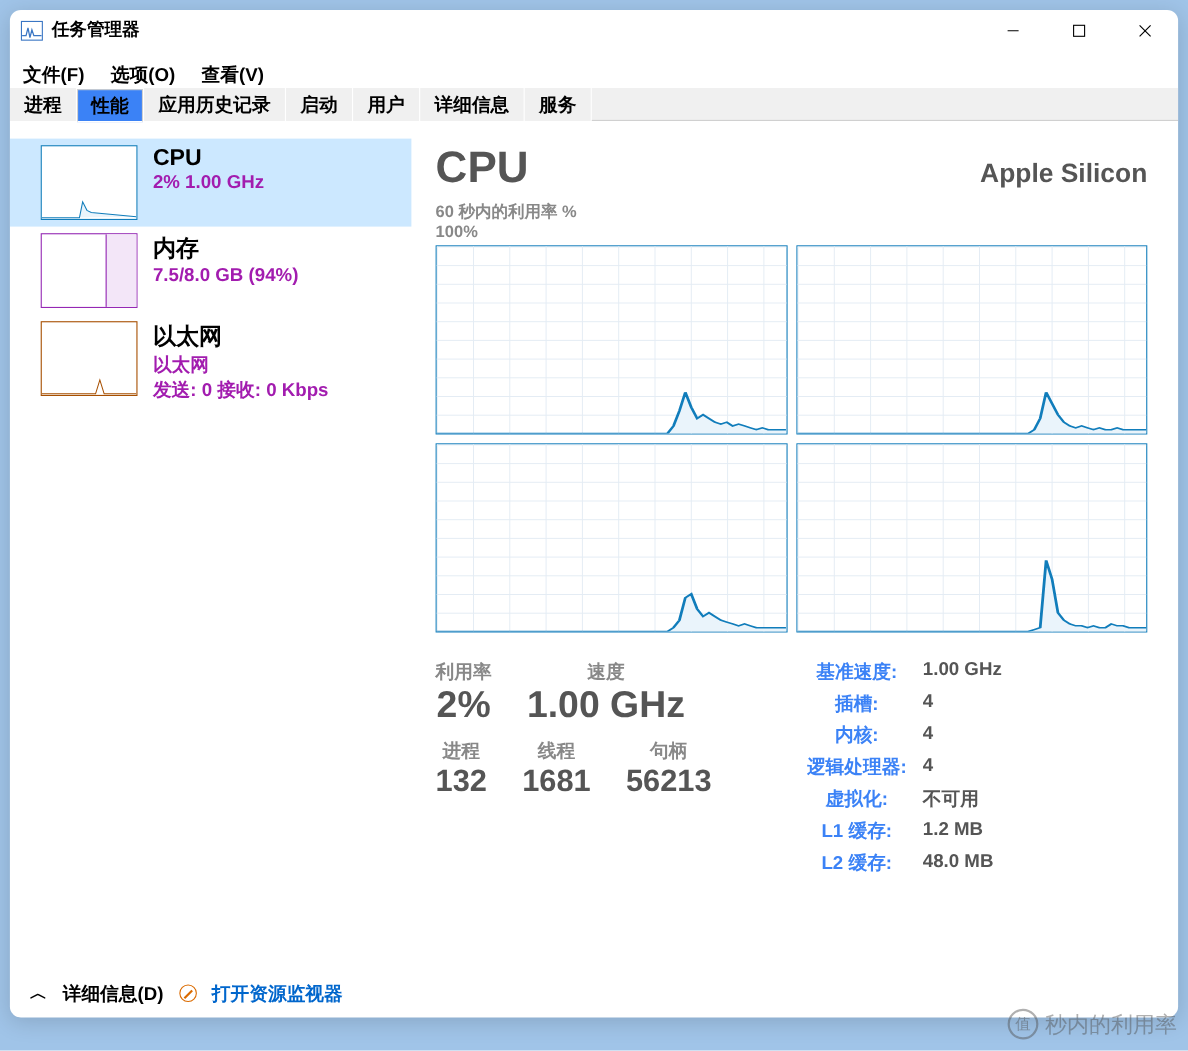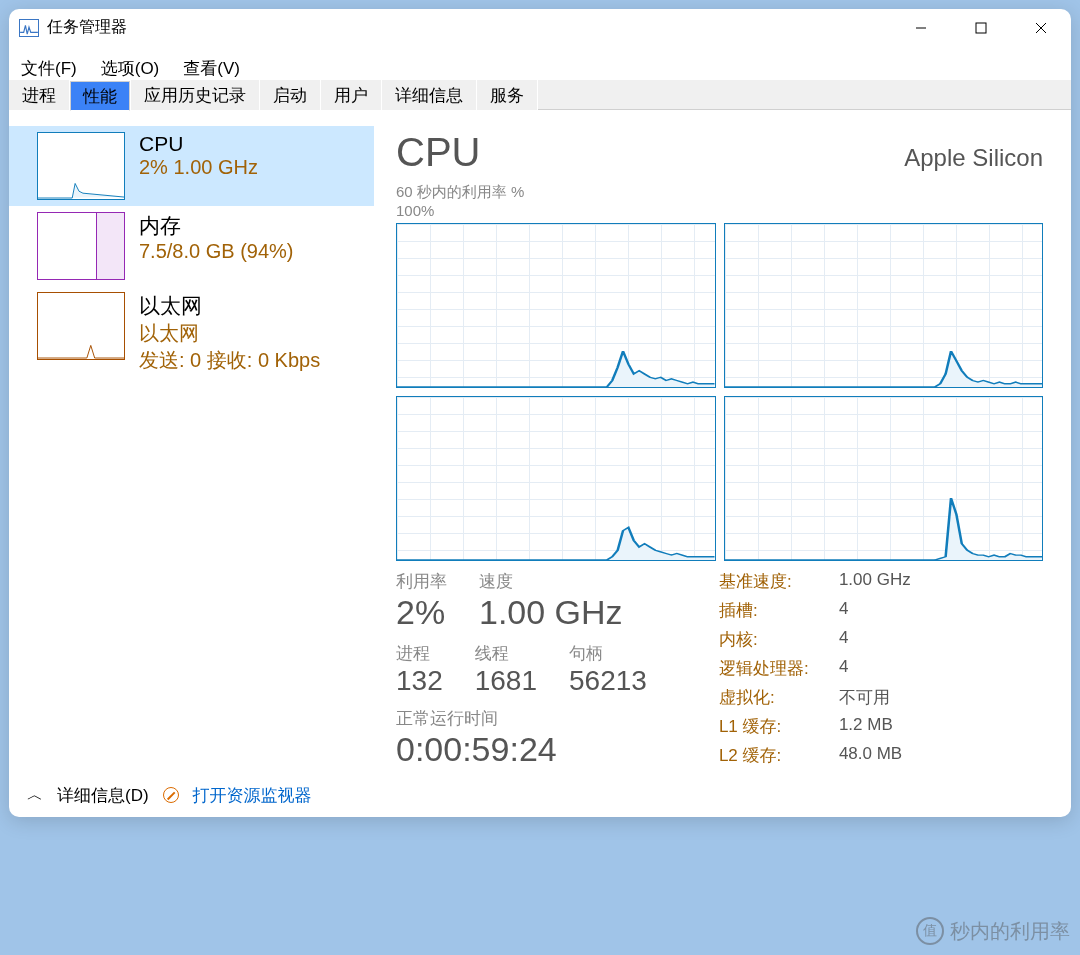--- a/index.html
+++ b/index.html
@@ -1,20 +1,20 @@
 <!DOCTYPE html>
 <html><head>
 <meta charset="utf-8">
 <style>
 * { margin: 0; padding: 0; box-sizing: border-box; font-family: "Segoe UI", "Microsoft YaHei", sans-serif; }
 body { width: 1080px; height: 955px; background: #a0c4e8; overflow: hidden; position: relative; }
 .watermark { position: absolute; right: 10px; bottom: 10px; color: rgba(80,80,80,0.45); font-size: 20px; display:flex; align-items:center; gap:6px;}
 .watermark .circ{width:28px;height:28px;border:2px solid rgba(80,80,80,0.45);border-radius:50%;display:flex;align-items:center;justify-content:center;font-size:14px;}
 
-.window { position: absolute; left: 9px; top: 9px; width: 1062px; height: 808px; background: #ffffff; border-radius: 10px; box-shadow: 0 4px 20px rgba(0,0,0,0.15); display: flex; flex-direction: column; overflow: hidden; }
+.window { position: absolute; left: 9px; top: 9px; width: 1062px; height: 916px; background: #ffffff; border-radius: 10px; box-shadow: 0 4px 20px rgba(0,0,0,0.15); display: flex; flex-direction: column; overflow: hidden; font-weight: bold; }
 
 .titlebar { height: 37px; display: flex; align-items: center; padding: 0 0 0 10px; }
 .titlebar .appicon { width: 20px; height: 18px; border: 1px solid #3a76c4; background: #ffffff; position: relative; margin-right: 8px; }
 .titlebar .appicon svg { width: 100%; height: 100%; }
 .titlebar .title { font-size: 16px; color: #000; }
 .winctrls { margin-left: auto; display: flex; height: 100%; }
 .winctrls .btn { width: 60px; display: flex; align-items: center; justify-content: center; color: #000; font-size: 14px; }
 .winctrls .btn svg { stroke: #000; stroke-width: 1; fill: none; }
 
 .menubar { height: 34px; display: flex; align-items: flex-end; padding: 0 12px; gap: 24px; font-size: 17px; }
@@ -31,42 +31,42 @@
 .side-item { display: flex; padding: 6px 12px 6px 28px; gap: 14px; align-items: flex-start; }
 .side-item.selected { background: #cce8ff; }
 .thumb { width: 88px; height: 68px; border: 1px solid; background: #fff; position: relative; flex-shrink: 0; }
 .thumb.cpu { border-color: #117dbb; }
 .thumb.mem { border-color: #9528b4; }
 .thumb.mem .fill { position:absolute; left:68%; top:0; right:0; bottom:0; background:#f3e6f8;border-left:1px solid #9528b4;}
 .thumb.disk { border-color: #4da60c; }
 .thumb.eth { border-color: #a74f01; }
 .thumb svg { position: absolute; left: 0; bottom: 0; width: 100%; height: 100%; }
 .side-text .t1 { font-size: 21px; color: #000; }
-.side-text .t2 { font-size: 20px; color: #a16207; }
+.side-text .t2 { font-size: 17px; color: #a21caf; }
 
 .main { flex: 1; padding: 18px 28px 0 22px; display: flex; flex-direction: column; min-width: 0; }
 .heading { display: flex; justify-content: space-between; align-items: baseline; }
 .heading .h1 { font-size: 40px; color: #555; }
 .heading .h2 { font-size: 24px; color: #555; }
 .chart-label { display: flex; justify-content: space-between; font-size: 15px; color: #888; margin-top: 8px; flex-direction: column; }
 .chartgrid { display: grid; grid-template-columns: 1fr 1fr; grid-template-rows: 1fr 1fr; gap: 8px; height: 352px; margin-top: 4px; }
 .chartcell { border: 1px solid #117dbb; position: relative; background: #fff; }
 .chartcell .grid { position: absolute; inset: 0; background-image: linear-gradient(#e4ecf4 1px, transparent 1px), linear-gradient(90deg, #e4ecf4 1px, transparent 1px); background-size: 33px 17px; }
 .chartcell svg { position: absolute; inset: 0; width: 100%; height: 100%; }
 
-.stats { display: flex; margin-top: 9px; gap: 72px; }
+.stats { display: flex; margin-top: 24px; gap: 72px; text-align: center; }
 .stats-left .row { display: flex; gap: 32px; margin-bottom: 10px;}
 .stat .lbl { font-size: 17px; color: #888; }
 .stat .val { font-size: 28px; color: #555; }
 .stat.big .val { font-size: 34px; }
 .uptime .lbl { font-size: 17px; color: #888; margin-top: 10px;}
 .uptime .val { font-size: 34px; color: #555; }
 .stats-right { font-size: 17px; }
 .stats-right .r { display: flex; margin-bottom: 6px; }
-.stats-right .k { color: #a16207; width: 120px; }
+.stats-right .k { color: #3b82f6; width: 120px; }
 .stats-right .v { color: #555; }
 
 .footer { height: 44px; border-top: 0px solid #e0e0e0; display: flex; align-items: center; padding: 0 18px; gap: 14px; font-size: 17px; }
 .footer .chev { font-size: 16px; }
 .footer .link { color: #0066cc; display: flex; align-items: center; gap: 6px; }
 .footer .sep-icon { width:16px;height:16px;border:1.5px solid #db6b00;border-radius:50%;position:relative;}
 .footer .sep-icon::after{content:"";position:absolute;width:10px;height:1.5px;background:#db6b00;top:7px;left:2px;transform:rotate(-45deg);}
 </style>
 </head>
 <body>
@@ -216,24 +216,20 @@
               </div>
             <div class="stat">
                 <div class="lbl">线程</div>
                 <div class="val">1681</div>
               </div>
             <div class="stat">
                 <div class="lbl">句柄</div>
                 <div class="val">56213</div>
               </div>
           </div>
-          <div class="uptime">
-            <div class="lbl">正常运行时间</div>
-            <div class="val">0:00:59:24</div>
-          </div>
         </div>
         <div class="stats-right">
           <div class="r">
               <span class="k">基准速度:</span>
               <span class="v">1.00 GHz</span>
             </div>
           <div class="r">
               <span class="k">插槽:</span>
               <span class="v">4</span>
             </div>

